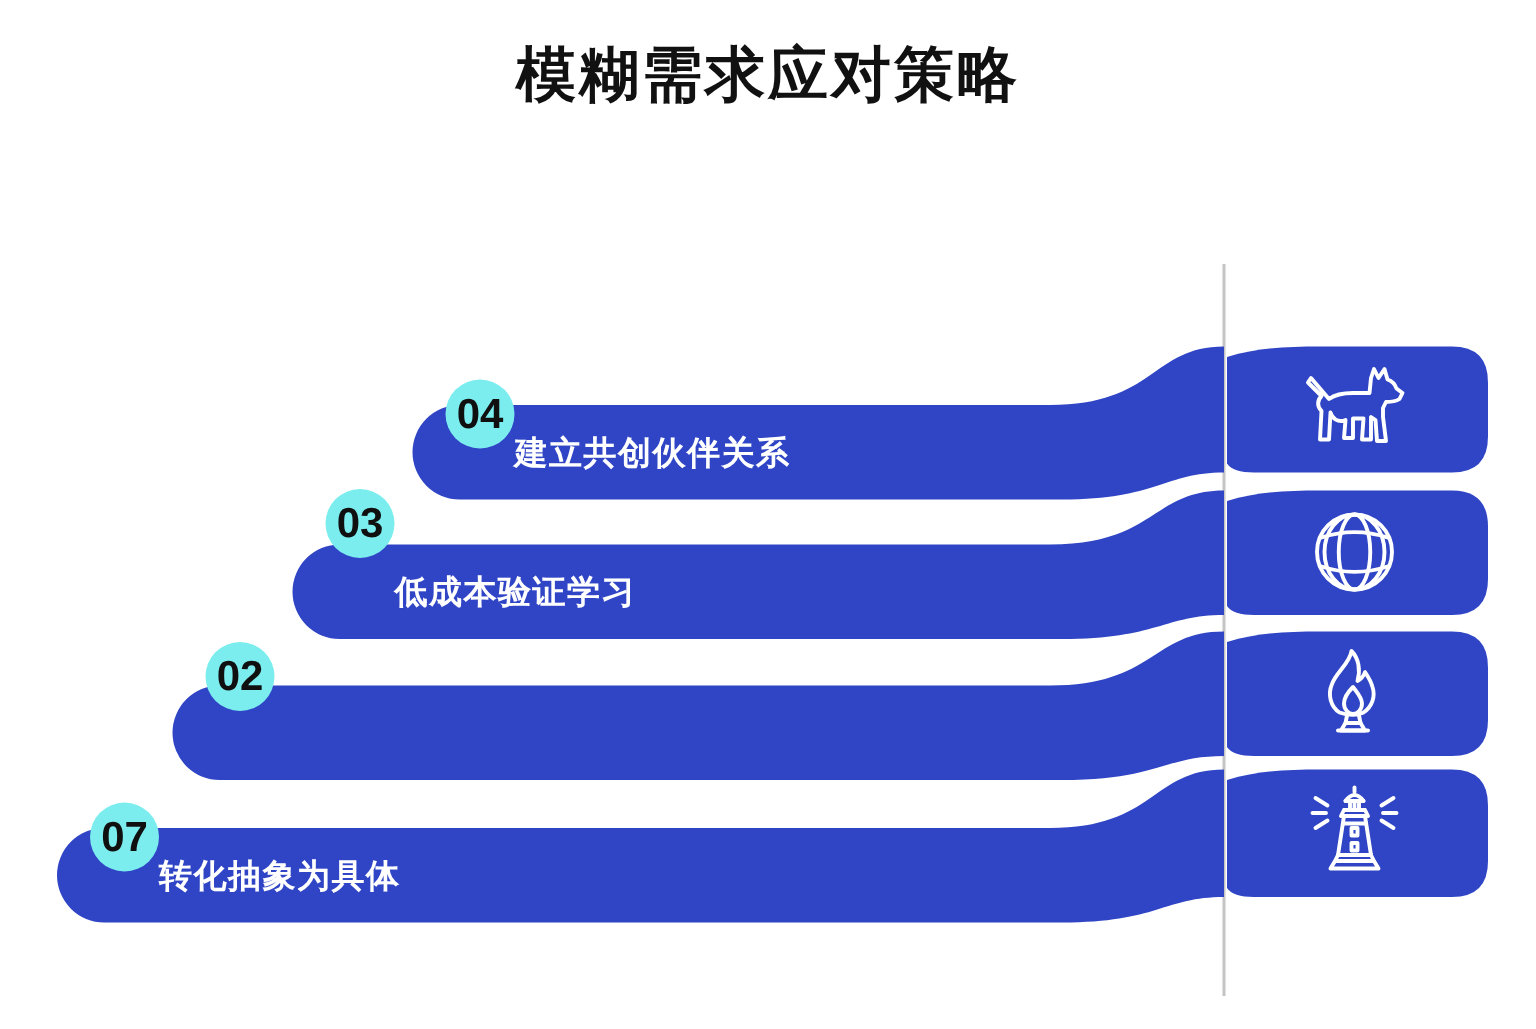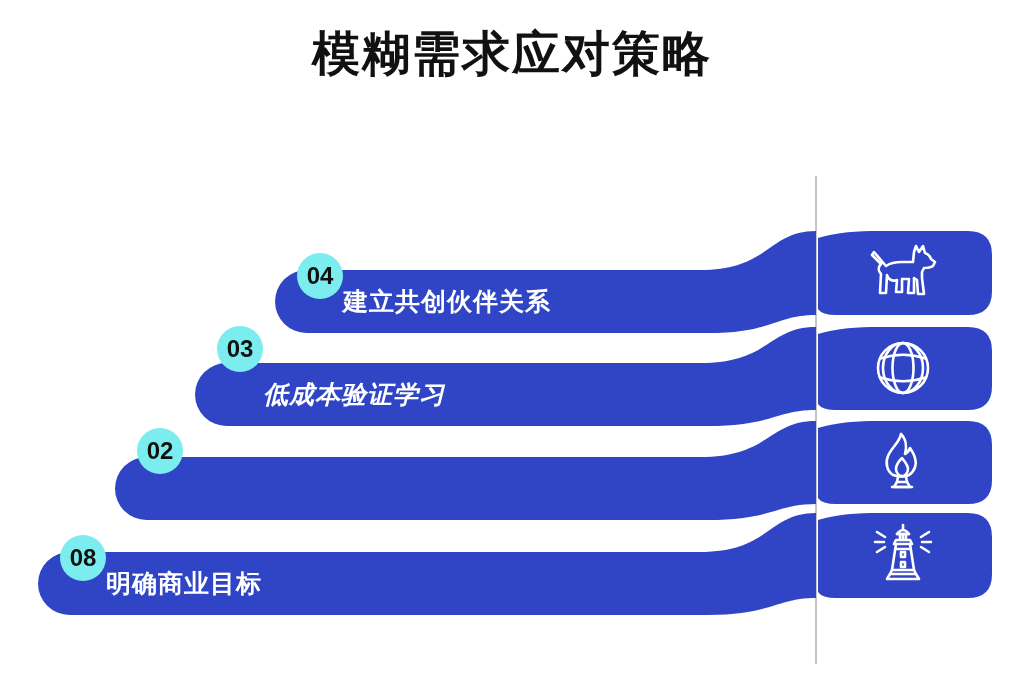--- a/index.html
+++ b/index.html
@@ -8,45 +8,45 @@
     width:1024px;height:686px;
     background:var(--bg,#ffffff);
     border-radius:16px;
     overflow:hidden;
     font-family:"Liberation Sans", sans-serif;
   }
   .page-title{
     position:absolute;
     top:22px;left:0;right:0;
     text-align:center;
-    font-size:48px;
+    font-size:40px;
     font-weight:bold;
     letter-spacing:2px;
     color:var(--title-color,#111);
   }
   .diagram-svg{position:absolute;left:0;top:0;}
   .ribbon{fill:var(--bar-blue,#2F45C5);}
   .icon-card{fill:var(--bar-blue,#2F45C5);}
   .divider{stroke:var(--divider-gray,#C4C4C4);stroke-width:2;}
   .line-icon{stroke:#ffffff;stroke-width:2.6;fill:none;stroke-linecap:round;stroke-linejoin:round;}
   .step-badge{
     position:absolute;
     width:46px;height:46px;
     border-radius:50%;
     background:var(--badge-cyan,#7CEDEF);
     color:var(--badge-text,#101010);
-    font-size:24px;font-weight:bold;
+    font-size:28px;font-weight:bold;
     display:flex;align-items:center;justify-content:center;
     z-index:3;
   }
   .step-label{
     position:absolute;
     height:63px;line-height:63px;
     color:var(--label-white,#fff);
-    font-size:25px;font-weight:bold;
+    font-size:22px;font-weight:bold;
     letter-spacing:1px;
     white-space:nowrap;
     z-index:3;
   }
 </style>
 </head>
 <body>
 
 <div class="canvas">
 
@@ -93,22 +93,22 @@
       <path d="M26 12 Q32 4 38 12 Z"></path>
       <path d="M26 12 H38 M29 12 V18 M32 12 V18 M35 12 V18"></path>
       <path d="M25 18 H39 M23 22 H41 M25 18 L23 22 M39 18 L41 22"></path>
       <path d="M25 22 L21 48 M39 22 L43 48 M24.5 27 H39.5"></path>
       <path d="M30 30 h4 v5 h-4 z"></path>
       <path d="M30 40 h4 v5 h-4 z"></path>
       <path d="M21 48 H43 M19 52 H45 M16 57 H48 M21 48 L19 52 L16 57 M43 48 L45 52 L48 57"></path>
     </g>
   </svg>
 
-  <div class="step-badge" style="left:60px;top:535px;">08</div>
+  <div class="step-badge" style="left:60px;top:535px;">07</div>
   <div class="step-badge" style="left:137px;top:428px;">02</div>
   <div class="step-badge" style="left:217px;top:326px;">03</div>
   <div class="step-badge" style="left:297px;top:253px;">04</div>
 
-  <div class="step-label" style="left:106px;top:552px;">明确商业目标</div>
-  <div class="step-label" style="left:263px;top:363px;font-style:italic;">低成本验证学习</div>
+  <div class="step-label" style="left:106px;top:552px;">转化抽象为具体</div>
+  <div class="step-label" style="left:263px;top:363px;">低成本验证学习</div>
   <div class="step-label" style="left:343px;top:270px;">建立共创伙伴关系</div>
 
 </div>
 
 </body></html>

